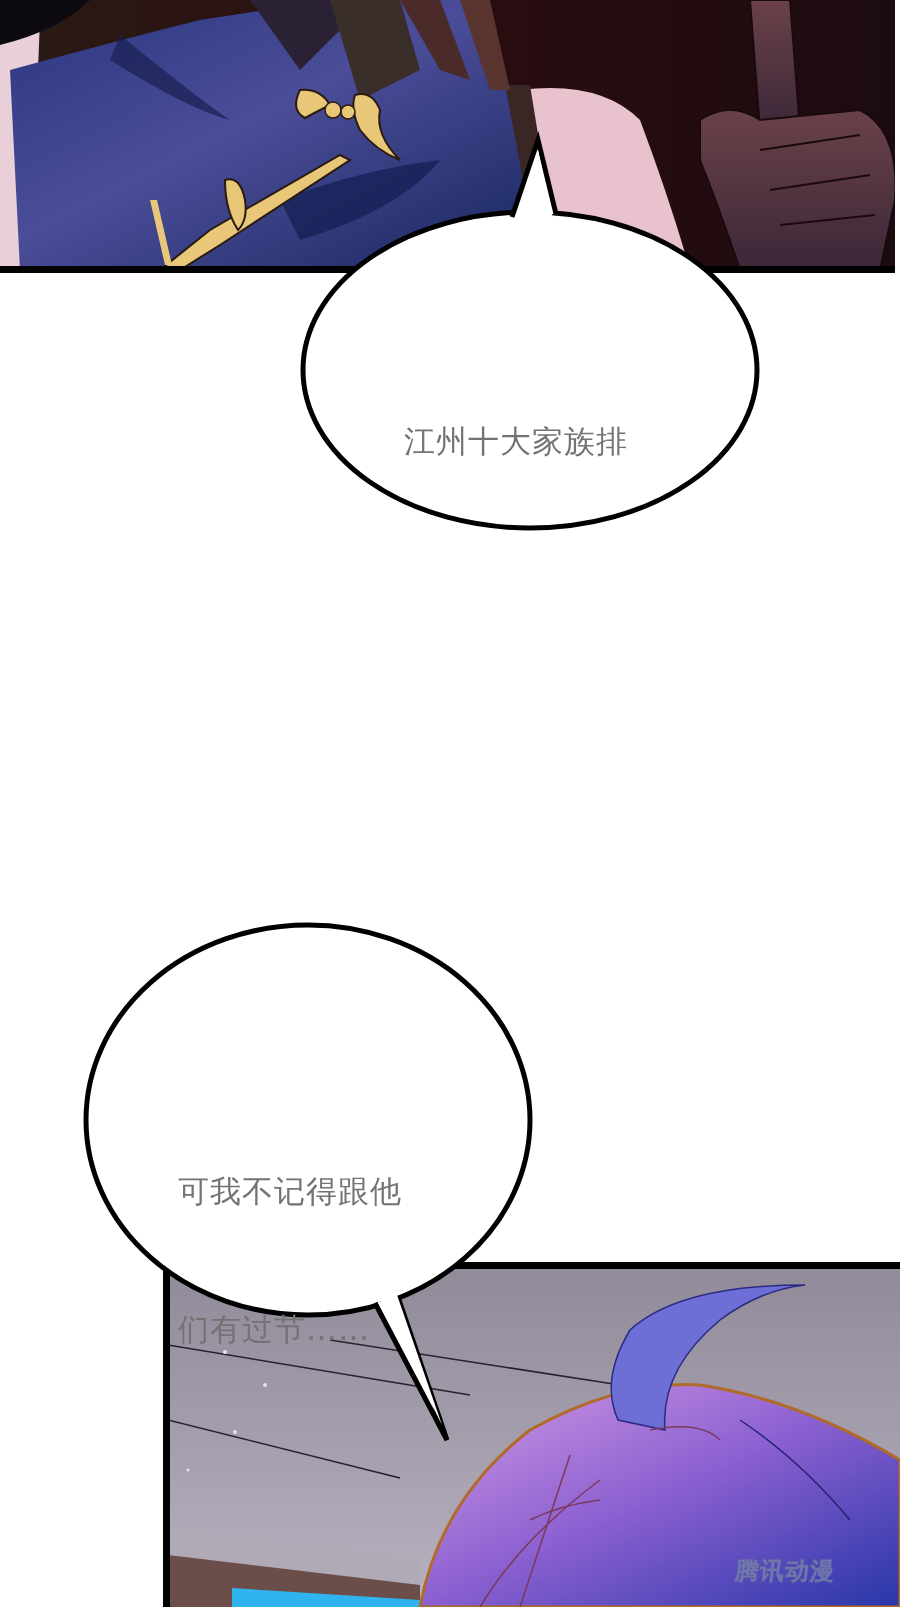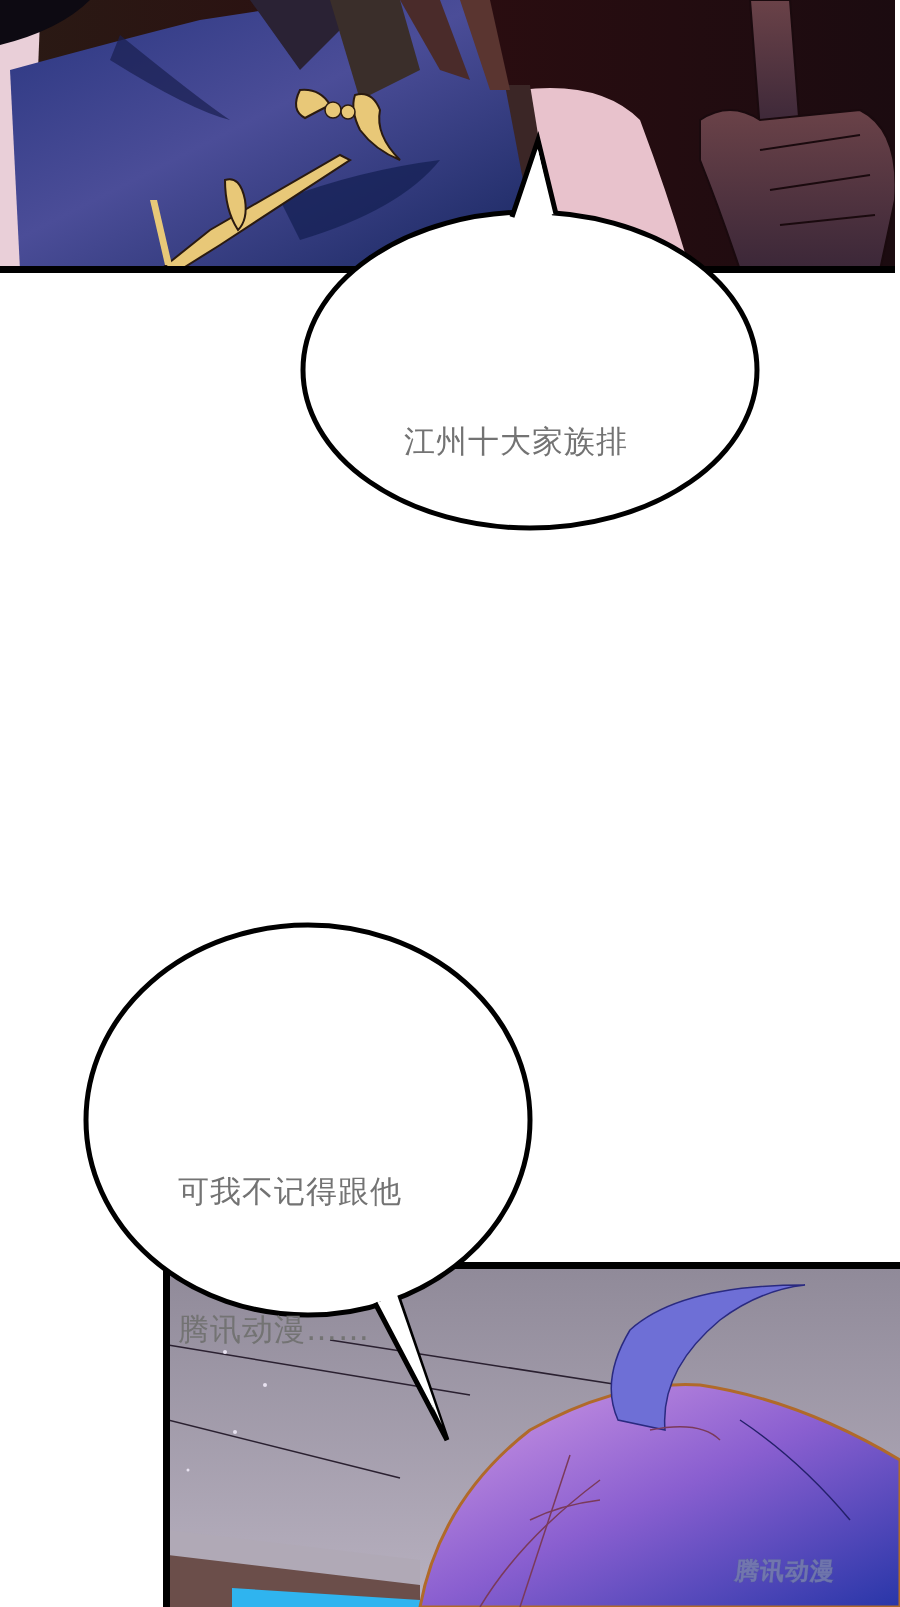--- a/index.html
+++ b/index.html
@@ -143,16 +143,16 @@
     <path d="M378 1296 L442 1425 L396 1292 Z" fill="#ffffff"></path>
   </g>
 </svg>
 
 <div class="bubble-text" style="left:404px; top:326px;">
   <div>江州十大家族排</div>
 </div>
 
 <div class="bubble-text" style="left:178px; top:1076px;">
   <div>可我不记得跟他</div>
-  <div>腾讯动漫……</div>
+  <div>们有过节……</div>
 </div>
 
 <div class="watermark" style="left:735px; top:1555px;">腾讯动漫</div>
 
 </body></html>

